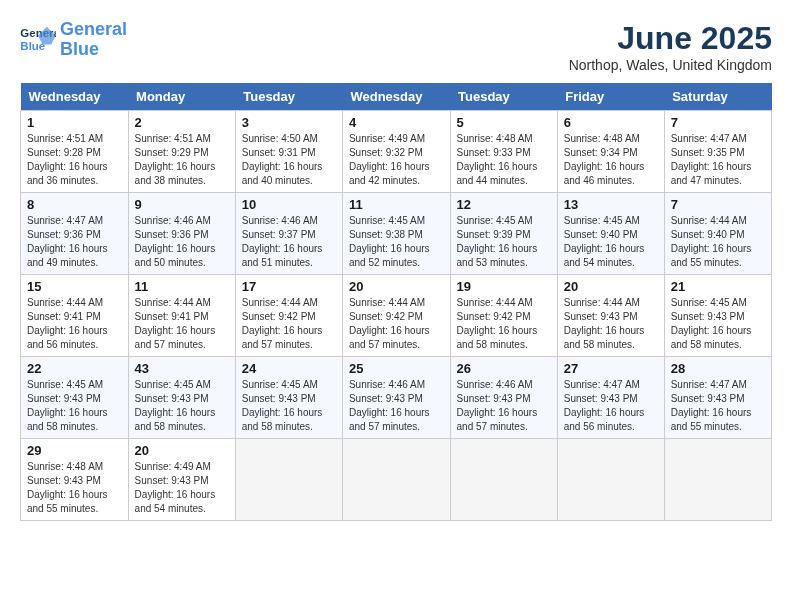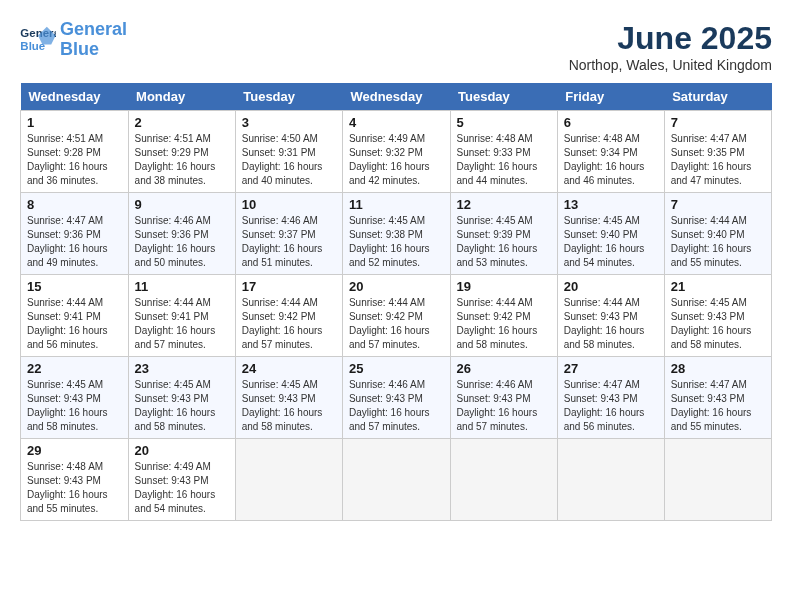--- a/index.html
+++ b/index.html
@@ -275,21 +275,21 @@
       </tr>
       <tr>
         <td>
           <span class="day-num">22</span>
           <div class="day-detail" style="white-space: pre-line;">Sunrise: 4:45 AM
 Sunset: 9:43 PM
 Daylight: 16 hours
 and 58 minutes.</div>
         </td>
         <td>
-          <span class="day-num">23</span>
+          <span class="day-num">43</span>
           <div class="day-detail" style="white-space: pre-line;">Sunrise: 4:45 AM
 Sunset: 9:43 PM
 Daylight: 16 hours
 and 58 minutes.</div>
         </td>
         <td>
           <span class="day-num">24</span>
           <div class="day-detail" style="white-space: pre-line;">Sunrise: 4:45 AM
 Sunset: 9:43 PM
 Daylight: 16 hours

